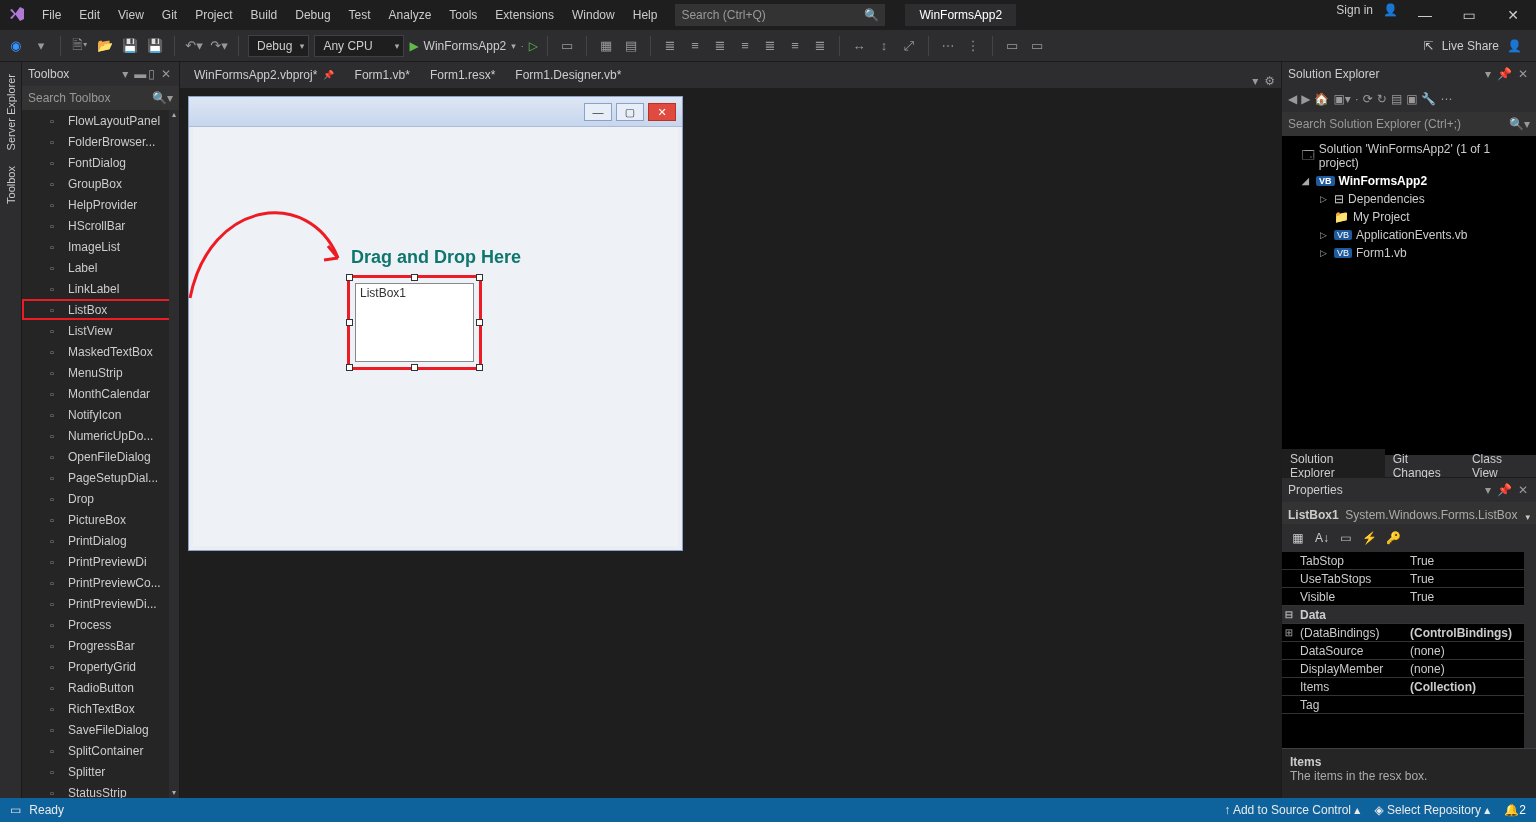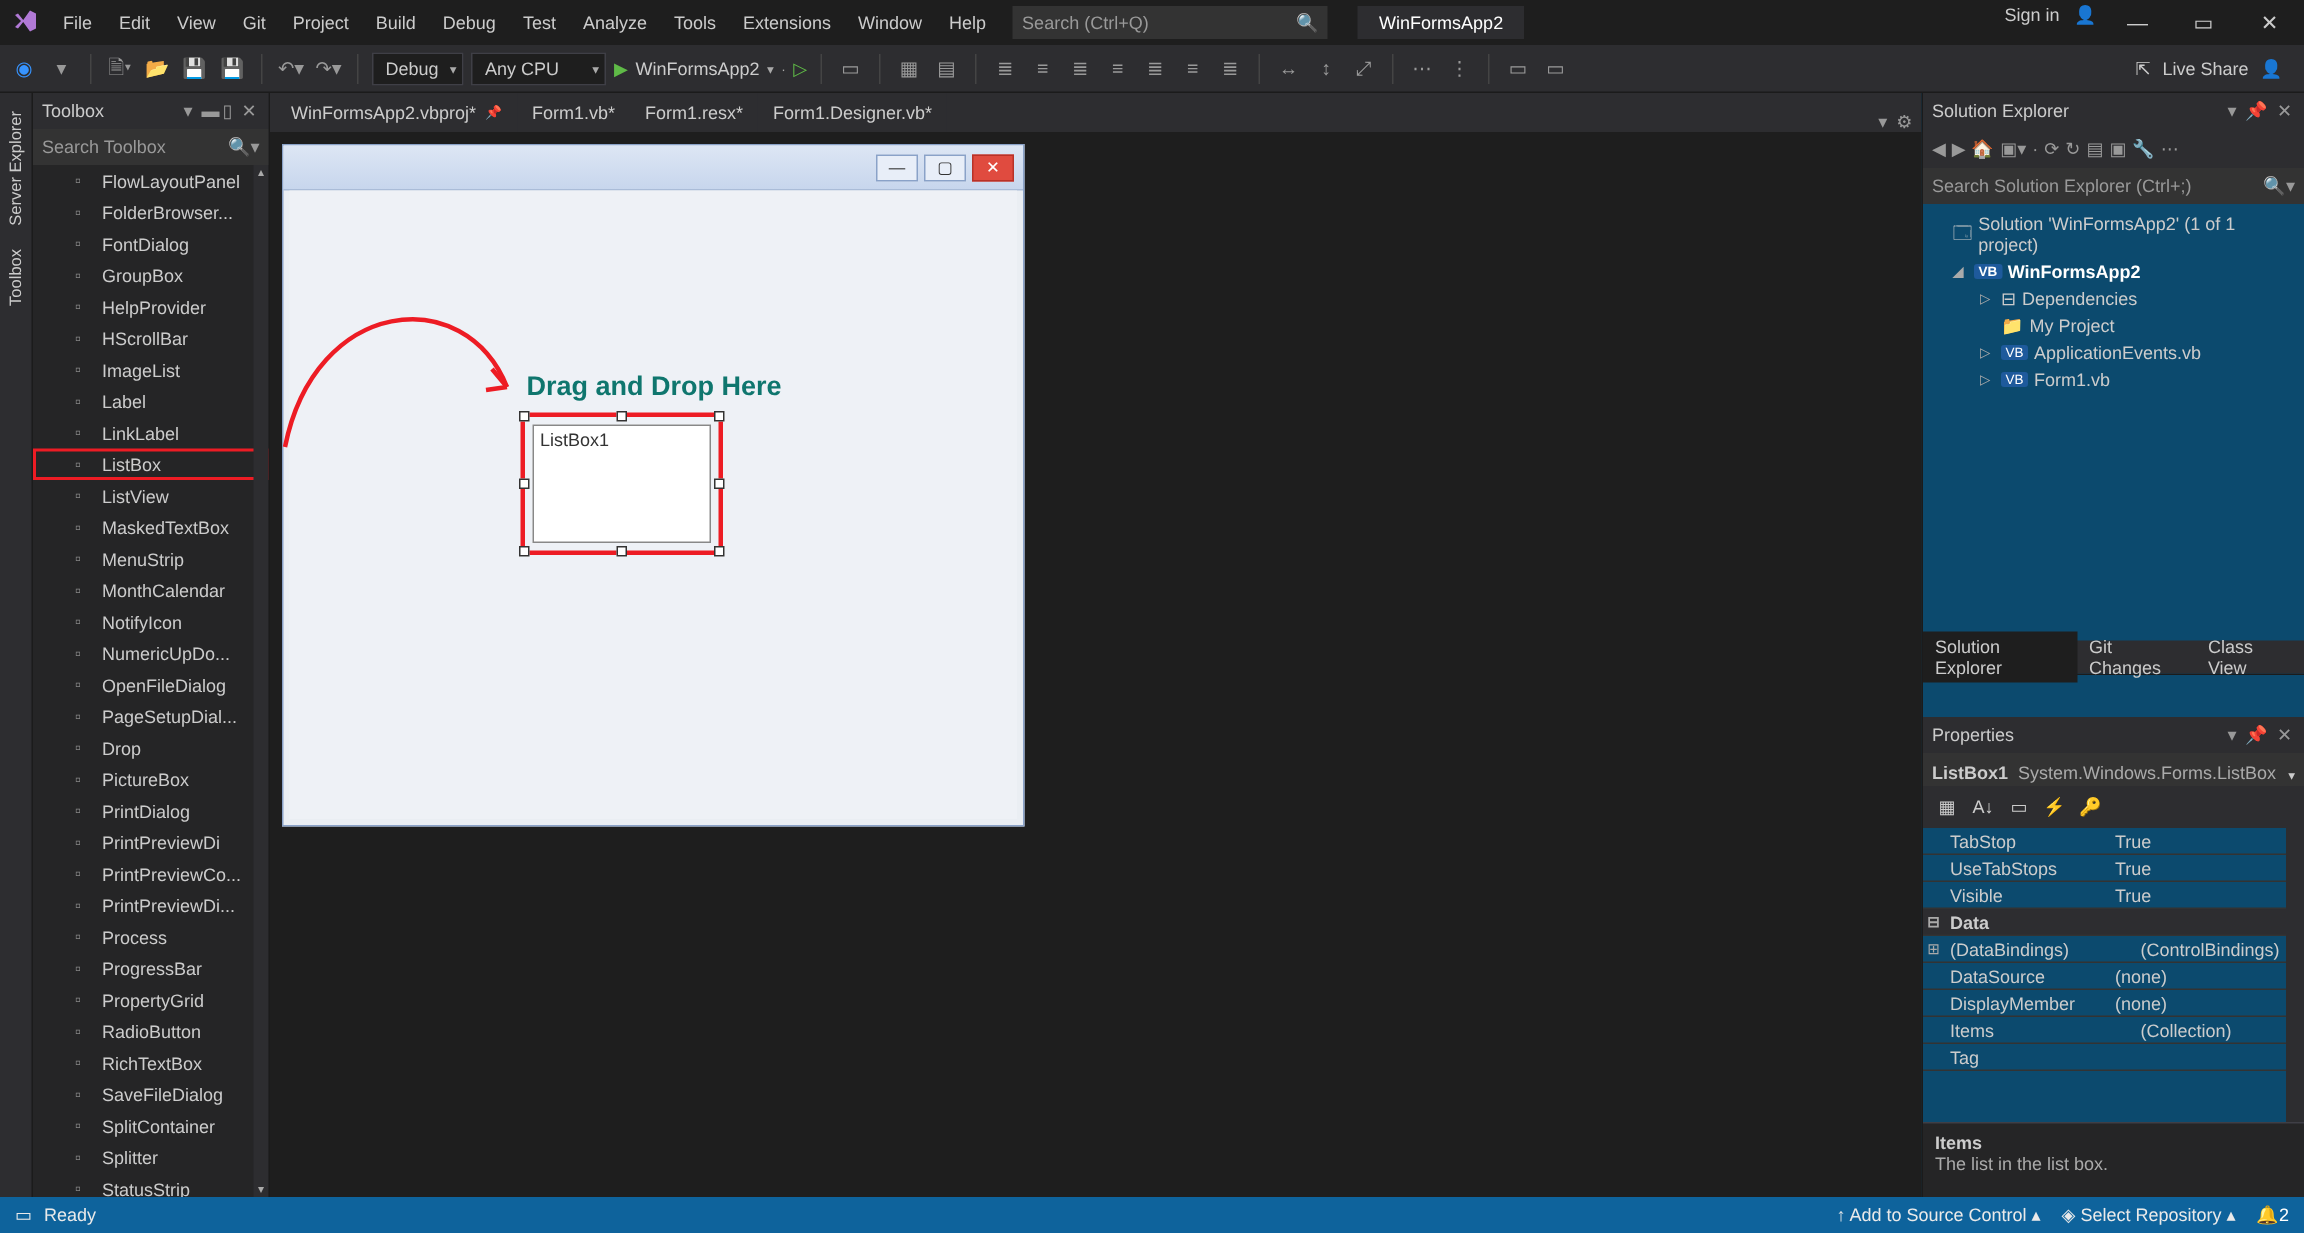--- a/index.html
+++ b/index.html
@@ -55,21 +55,21 @@
 .form-titlebar .wbtn { width:28px; height:18px; border:1px solid #8aa2c8; background:#e8eef8; font-size:11px; text-align:center; line-height:16px; color:#333;}
 .form-titlebar .wbtn.close { background:#e04b3f; color:#fff; border-color:#b83228;}
 .form-body { position:absolute; left:4px; top:30px; right:4px; bottom:4px; background:#eef1f6; }
 
 .listbox-sel { position:absolute; left:158px; top:178px; width:135px; height:95px; border:3px solid #ed1c24; }
 .listbox-inner { position:absolute; left:5px; top:5px; right:5px; bottom:5px; background:#fff; border:1px solid #888; color:#333; padding:2px 4px; font-size:12px;}
 .handle { position:absolute; width:7px; height:7px; background:#fff; border:1px solid #333; }
 .annotation { position:absolute; color:#0f766e; font-weight:bold; font-size:18px; }
 
 
-.rightcol { width:255px; display:flex; flex-direction:column; border-left:1px solid #1b1b1b; background:#0c4a6e;gap:28px;}
+.rightcol { width:255px; display:flex; flex-direction:column; border-left:1px solid #1b1b1b; background:#000000;}
 .sol-explorer { flex:1; display:flex; flex-direction:column; border-bottom:1px solid #1b1b1b; min-height:0;}
 .panel-toolbar { height:26px; background:#2d2d30; display:flex; align-items:center; gap:4px; padding:0 6px; color:#999;}
 .panel-toolbar span { font-size:12px; }
 .sol-search { height:24px; background:#333; display:flex; align-items:center; padding:0 6px; color:#999; justify-content:space-between;}
 .tree { flex:1; padding:4px 2px; overflow:auto;}
 .tree .node { display:flex; align-items:center; gap:4px; padding:2px 4px; color:#ccc; cursor:pointer; }
 .tree .node.bold { font-weight:bold; color:#fff;}
 .tree .indent1 { padding-left:18px;} .tree .indent2 { padding-left:36px;}
 .tree .arrow { width:10px; font-size:9px; color:#aaa; display:inline-block;}
 .vb-badge { background:#1e5a9c; color:#fff; font-size:9px; padding:0 3px; border-radius:2px;}
@@ -82,21 +82,21 @@
 .prop-toolbar { height:28px; background:#2d2d30; display:flex; align-items:center; gap:4px; padding:0 6px;}
 .prop-toolbar .pbtn { width:20px; height:20px; display:flex; align-items:center; justify-content:center; color:#ccc; font-size:12px;}
 .prop-grid { flex:1; overflow:auto; font-size:11.5px; position:relative;}
 .prop-grid .scrollbar { position:absolute; right:0; top:0; width:12px; height:100%; background:#2d2d30;}
 .prop-row { display:flex; height:18px; align-items:center; border-bottom:1px solid #333;}
 .prop-row .cat { width:14px; text-align:center; color:#aaa; font-size:10px;}
 .prop-row .name { width:110px; padding-left:4px; color:#ccc;}
 .prop-row .val { flex:1; padding-left:4px; color:#ccc;}
 .prop-row.category { background:#2d2d30; font-weight:bold;}
 .prop-row.category .name { color:#ccc;}
-.prop-row .bold { font-weight:normal;margin-left:17px;}
+.prop-row .bold { font-weight:bold;}
 .prop-desc { height:50px; padding:6px 8px; border-top:1px solid #3f3f46; background:#252526;}
 .prop-desc .dname { font-weight:bold; color:#ccc;}
 .prop-desc .dtext { color:#aaa;}
 
 
 .statusbar { height:24px; background:#0e639c; display:flex; align-items:center; padding:0 10px; color:#eaeaea; font-size:12px;}
 .statusbar .left { display:flex; align-items:center; gap:8px;}
 .statusbar .right { margin-left:auto; display:flex; align-items:center; gap:14px;}
 .statusbar .icon { font-size:12px;}
 
@@ -534,21 +534,21 @@
           </div>
           <div class="prop-row">
             <span class="cat"></span>
             <span class="name">Tag</span>
             <span class="val"></span>
           </div>
           <div class="scrollbar"></div>
       </div>
       <div class="prop-desc">
         <div class="dname">Items</div>
-        <div class="dtext">The list in the list box.</div>
+        <div class="dtext">The items in the resx box.</div>
       </div>
     </div>
   </div>
 </div>
 
 <div class="statusbar">
   <div class="left">
     <span>▭</span>
     <span>Ready</span>
   </div>

